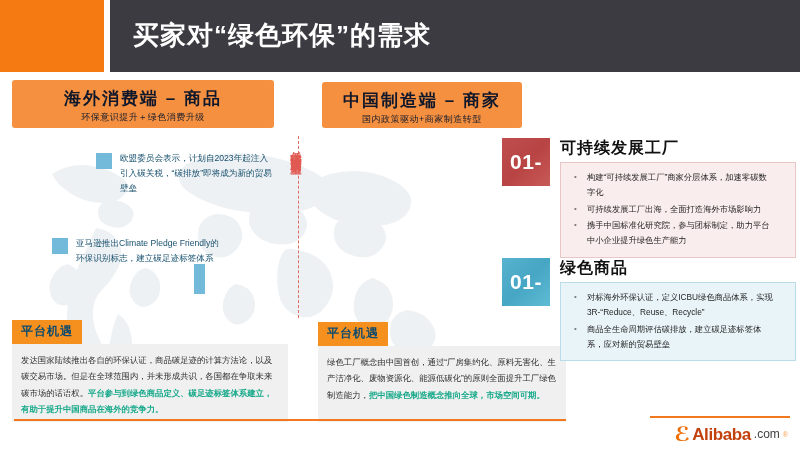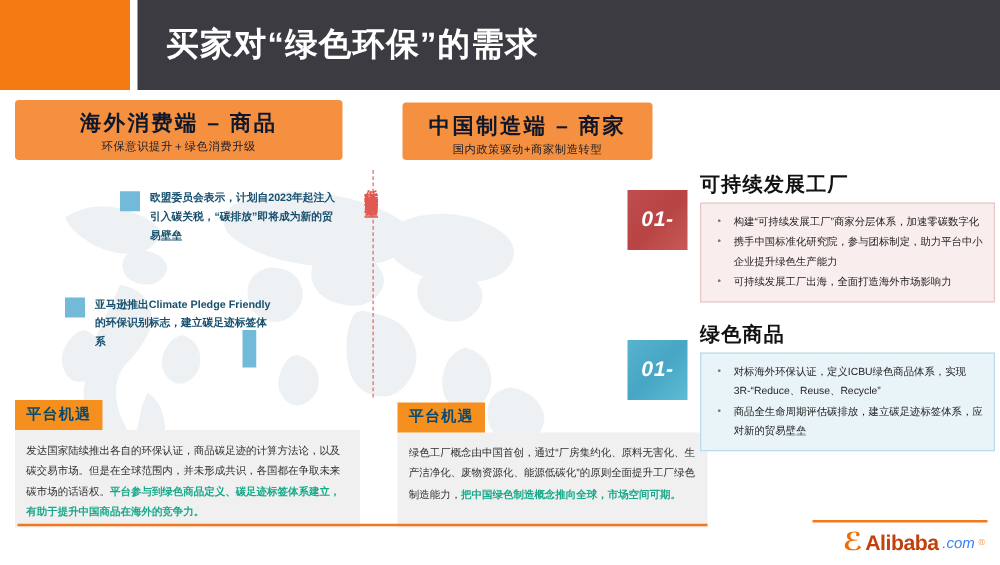--- a/index.html
+++ b/index.html
@@ -73,21 +73,21 @@
   .banner .b-sub {
     font-size: 9px;
     letter-spacing: 0.5px;
     padding-top: 2px;
     opacity: 0.97;
   }
   #banner-left  { left: 12px;  top: 80px; width: 262px; height: 48px; }
   #banner-mid   { left: 322px; top: 82px; width: 200px; height: 46px; }
 
   
-  .bnote { position: absolute; font-weight: bold; }
+  .bnote { position: absolute; }
   .bnote .sq {
     position: absolute;
     left: 0; top: 2px;
     width: 16px; height: 16px;
     background: #5BAED3;
     opacity: 0.85;
   }
   .bnote .tx {
     margin-left: 24px;
     font-size: 8.6px;
@@ -151,47 +151,46 @@
     position: absolute;
     left: 14px; top: 419px;
     width: 552px; height: 2px;
     background: #F2781E;
   }
 
   
   .rc-item { position: absolute; }
   .badge {
     position: absolute;
-    left: 0; top: 16px;
+    left: 0; top: 2px;
     width: 48px; height: 48px;
     color: #fff;
-    font-size: 17px;
+    font-size: 21px;
     font-weight: bold;
     display: flex;
     align-items: center;
     justify-content: center;
     letter-spacing: 0.5px;
-    font-style: italic;
   }
   .badge.red  { background: linear-gradient(135deg,#C04E4E 0%,#B84444 50%,#C75A56 100%); }
   .badge.blue { background: linear-gradient(135deg,#58B3CF 0%,#46A6C4 50%,#5FBCD4 100%); }
   .rc-title {
     position: absolute;
     left: 58px; top: 2px;
     font-size: 16px;
     font-weight: bold;
     color: #111;
     letter-spacing: 1px;
     white-space: nowrap;
   }
   .rc-box {
     position: absolute;
     left: 58px; top: 26px;
     box-sizing: border-box;
-    padding: 7px 4px 7px 4px;
+    padding: 7px 20px 7px 4px;
   }
   .rc-box.pink { background: #FAEDED; border: 1px solid #E8C6C6; width: 236px; }
   .rc-box.cyan { background: #E9F4F8; border: 1px solid #B9DCE8; width: 236px; }
   .rc-list { margin: 0; padding: 0; list-style: none; }
   .rc-list li {
     position: relative;
     padding-left: 22px;
     font-size: 8.3px;
     line-height: 1.85;
     color: #1F1F1F;
@@ -226,24 +225,23 @@
   }
   .logo .lname {
     font-size: 17px;
     font-weight: bold;
     color: #c2410c;
     letter-spacing: -0.4px;
     line-height: 1;
   }
   .logo .ldom {
     font-size: 12px;
-    color: #3b82f6;
+    color: #404040;
     line-height: 1;
     padding-bottom: 1px;
-    font-style: italic;
   }
   .logo .lsup { font-size: 7px; color: #F89B4A; vertical-align: super; }
   .logo-rule {
     position: absolute;
     right: 10px; bottom: 34px;
     width: 140px; height: 2px;
     background: #F2781E;
   }
 </style>
 </head>
@@ -314,22 +312,22 @@
   </div>
 
   <div class="orange-rule"></div>
 
   <div class="rc-item" id="item-01">
     <div class="badge red">01-</div>
     <div class="rc-title">可持续发展工厂</div>
     <div class="rc-box pink">
       <ul class="rc-list">
         <li>构建“可持续发展工厂”商家分层体系，加速零碳数字化</li>
+        <li>可持续发展工厂出海，全面打造海外市场影响力</li>
         <li>携手中国标准化研究院，参与团标制定，助力平台中小企业提升绿色生产能力</li>
-        <li>可持续发展工厂出海，全面打造海外市场影响力</li>
       </ul>
     </div>
   </div>
 
   <div class="rc-item" id="item-02">
     <div class="badge blue">01-</div>
     <div class="rc-title">绿色商品</div>
     <div class="rc-box cyan">
       <ul class="rc-list">
         <li>对标海外环保认证，定义ICBU绿色商品体系，实现3R-“Reduce、Reuse、Recycle”</li>

